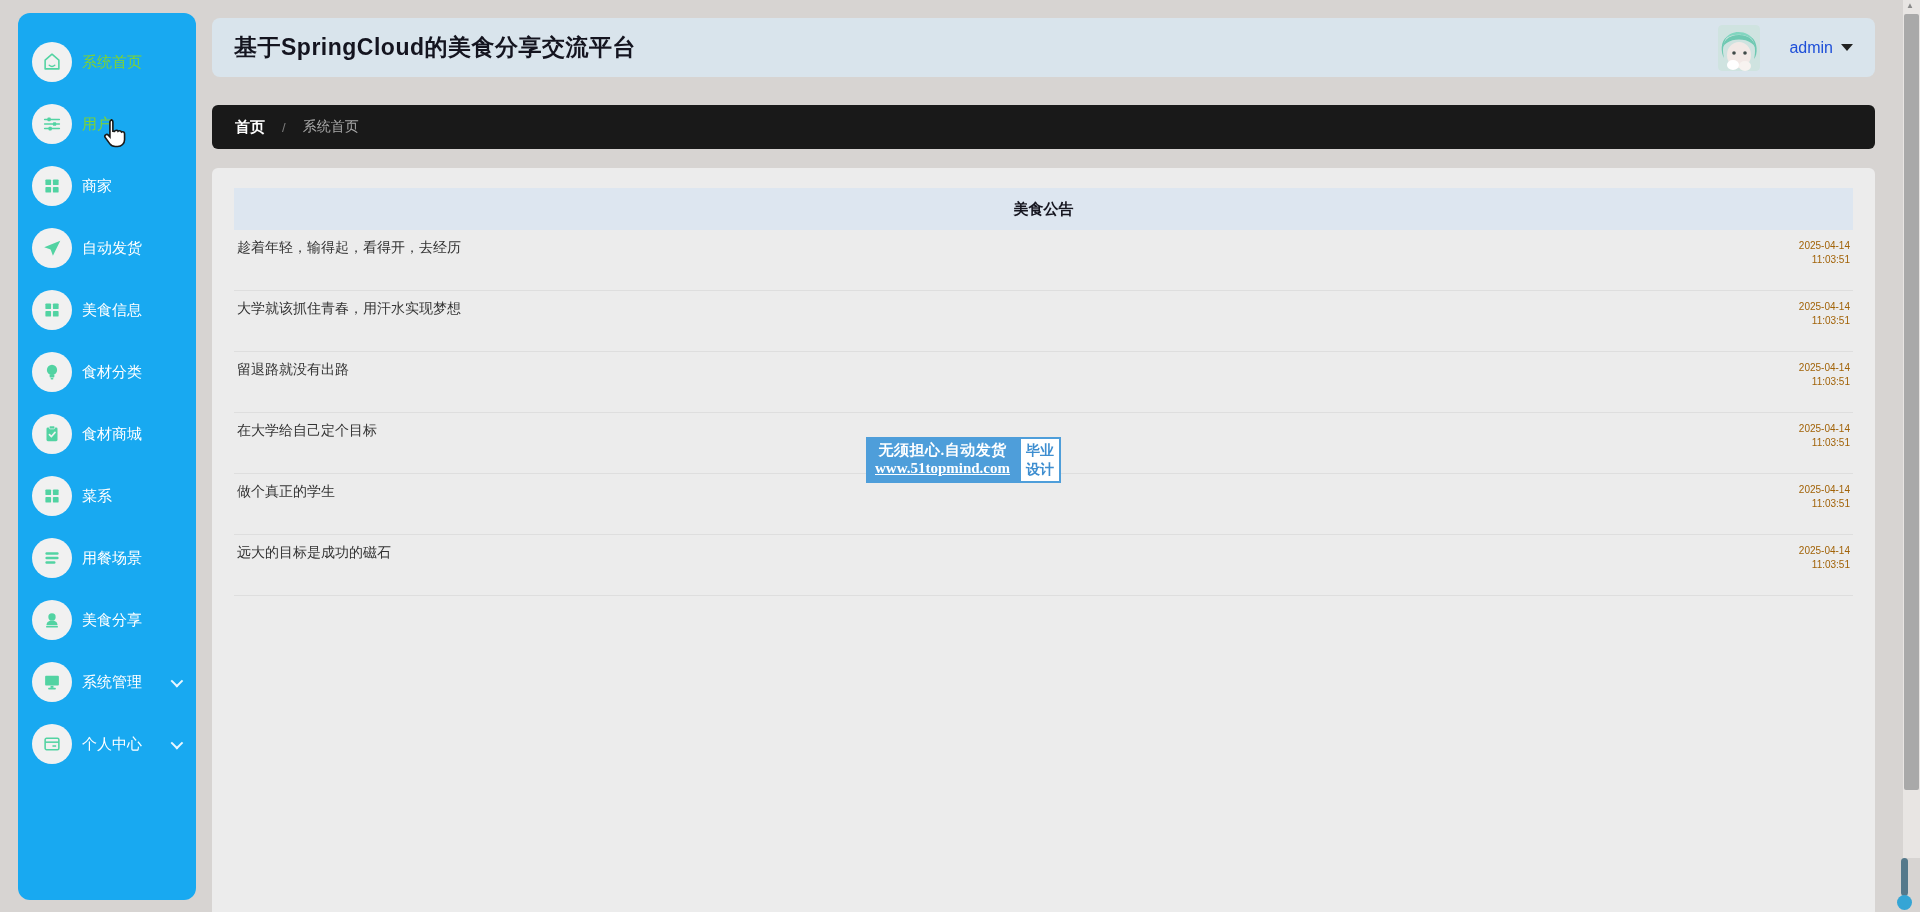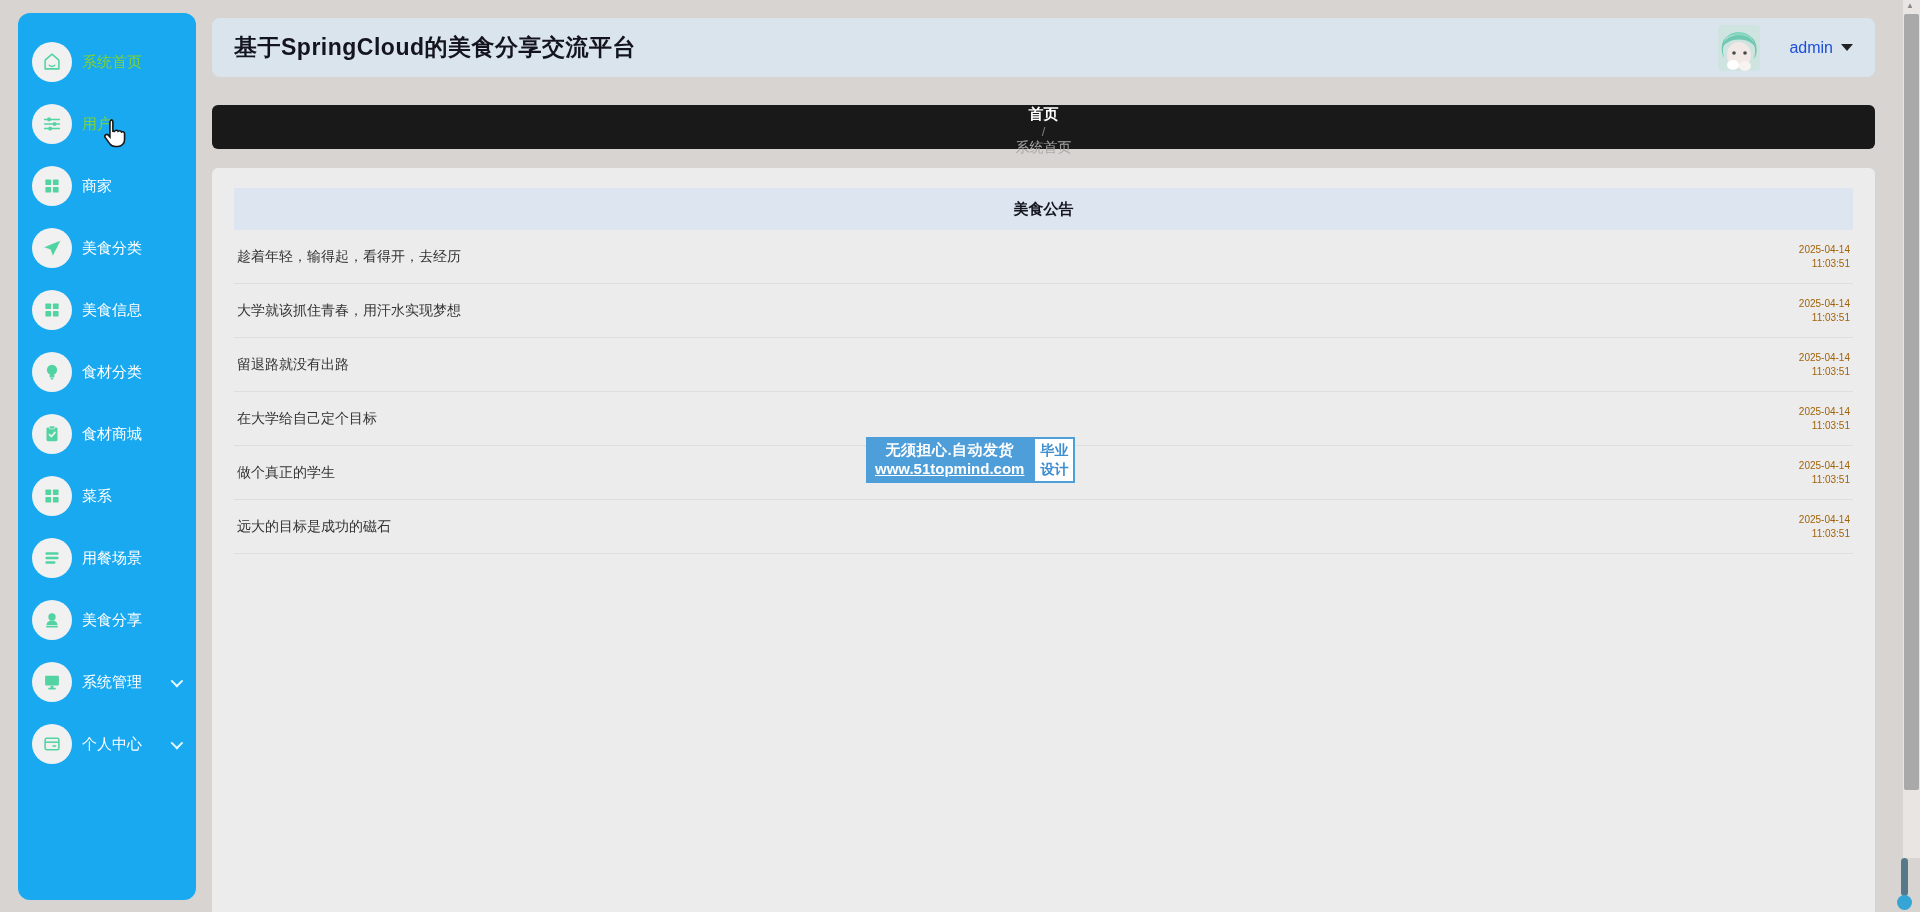--- a/index.html
+++ b/index.html
@@ -25,38 +25,38 @@
   .page-title { font-size:23px; font-weight:bold; color:#14141f; letter-spacing:0.5px; }
   .user-box { margin-left:auto; display:flex; align-items:center; cursor:pointer; }
   .avatar { width:42px; height:46px; border-radius:4px; overflow:hidden; flex:none; }
   .avatar svg { width:100%; height:100%; display:block; }
   .user-name { font-size:16px; color:#1d4ed8; margin-left:29px; }
   .caret-down { width:0; height:0; border-left:6px solid transparent; border-right:6px solid transparent;
                 border-top:7px solid #222; margin-left:8px; }
 
   
   .breadcrumb { position:absolute; left:212px; top:105px; width:1663px; height:44px;
-                background:#191919; border-radius:6px; display:flex; align-items:center; padding:0 23px;flex-direction:column; }
+                background:#191919; border-radius:6px; display:flex; align-items:center; padding:0 23px; }
   .bc-home { color:#ffffff; font-size:15px; font-weight:bold; cursor:pointer; }
   .bc-sep { color:#7c7c7c; font-size:13px; margin:0 17px; }
   .bc-current { color:#a9a9a9; font-size:14px; }
 
   
   .content { position:absolute; left:212px; top:168px; width:1663px; height:744px;
              background:#ececec; border-radius:6px 6px 0 0; padding:20px 22px 0 22px; }
   .notice-title { height:42px; background:#dde6f0; display:flex; align-items:center; justify-content:center;
                   font-size:15px; font-weight:bold; color:#15151f; }
-  .notice-row { display:flex; align-items:center; justify-content:space-between; height:54px;
+  .notice-row { display:flex; justify-content:space-between; height:61px;
                 border-bottom:1px solid #dedede; padding:9px 3px; }
   .row-text { font-size:14px; color:#333333; }
   .row-date { font-size:10px; color:#a16207; text-align:right; line-height:1.4; white-space:pre-line; }
 
   
   .watermark { position:absolute; left:866px; top:437px; display:flex; z-index:20; }
-  .wm-blue { background:#4e9eda; color:#ffffff; padding:4px 9px 5px 9px; font-weight:bold; text-align:center; }
+  .wm-blue { background:#4e9eda; color:#ffffff; padding:4px 9px 5px 9px; font-weight:bold; text-align:center;font-family:Liberation Serif, serif; }
   .wm-line1 { font-size:15px; letter-spacing:0.5px; }
   .wm-line2 { font-size:15px; text-decoration:underline; }
   .wm-badge { background:#ffffff; border:2px solid #4e9eda; color:#3e8ed0; font-weight:bold;
               font-size:14px; line-height:1.35; padding:2px 5px; display:flex; flex-direction:column;
               align-items:center; justify-content:center;text-align:center; }
 
   
   .scrollbar-track { position:absolute; right:0; top:0; width:17px; height:858px; background:#e8e5e3; }
   .scroll-arrow { position:absolute; top:1px; left:3px; font-size:8px; color:#8a8a8a; }
   .scrollbar-thumb { position:absolute; top:14px; left:1px; width:15px; height:776px;
@@ -117,21 +117,21 @@
 
   </div>
 
   <div class="side-item">
     <span class="icon-circle">
         <svg viewBox="0 0 24 24">
           <path d="M21 4 3.5 11.3l7 2.3 2.5 6.9Z" fill="#52d3a2"></path>
           <path d="M10.5 13.6 21 4l-8.3 11.7Z" fill="#52d3a2" opacity=".6"></path>
         </svg>
       </span>
-    <span class="side-label">美食分类</span>
+    <span class="side-label">自动发货</span>
 
   </div>
 
   <div class="side-item">
     <span class="icon-circle">
         <svg viewBox="0 0 24 24">
           <g fill="#52d3a2">
             <rect x="4.8" y="4.8" width="6.2" height="6.2" rx="1"></rect>
             <rect x="13" y="4.8" width="6.2" height="6.2" rx="1"></rect>
             <rect x="4.8" y="13" width="6.2" height="6.2" rx="1"></rect>

